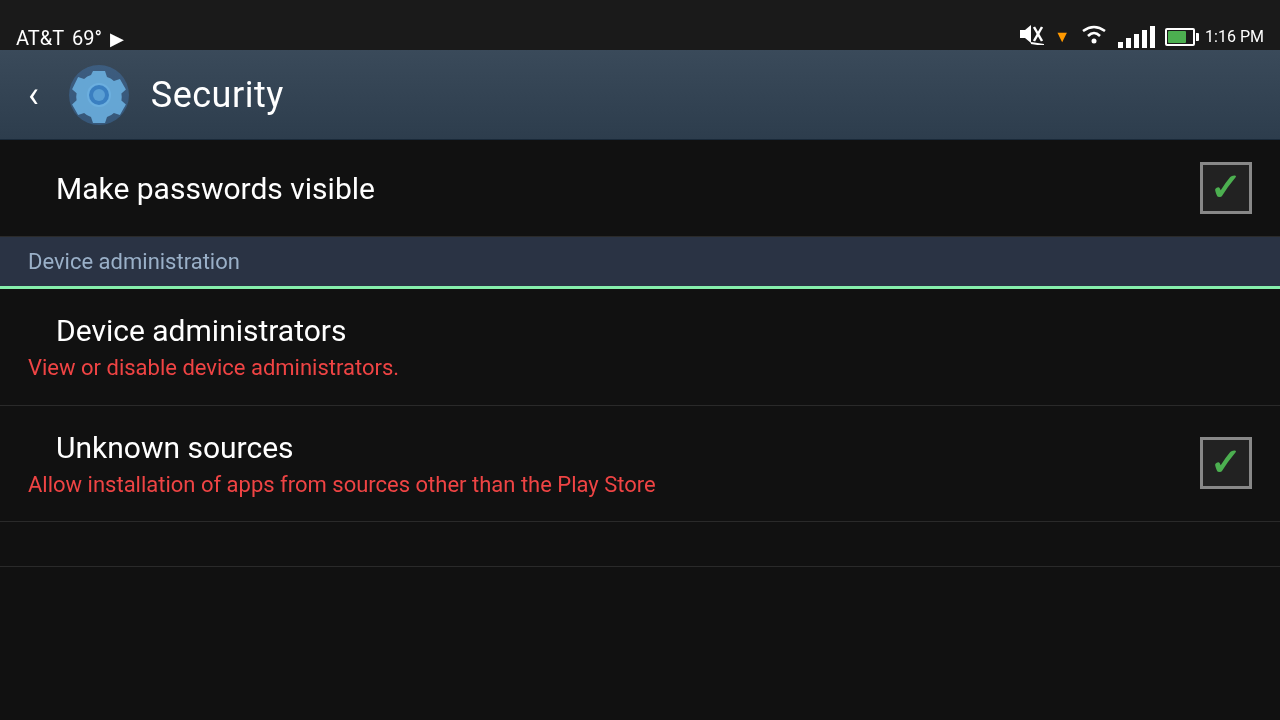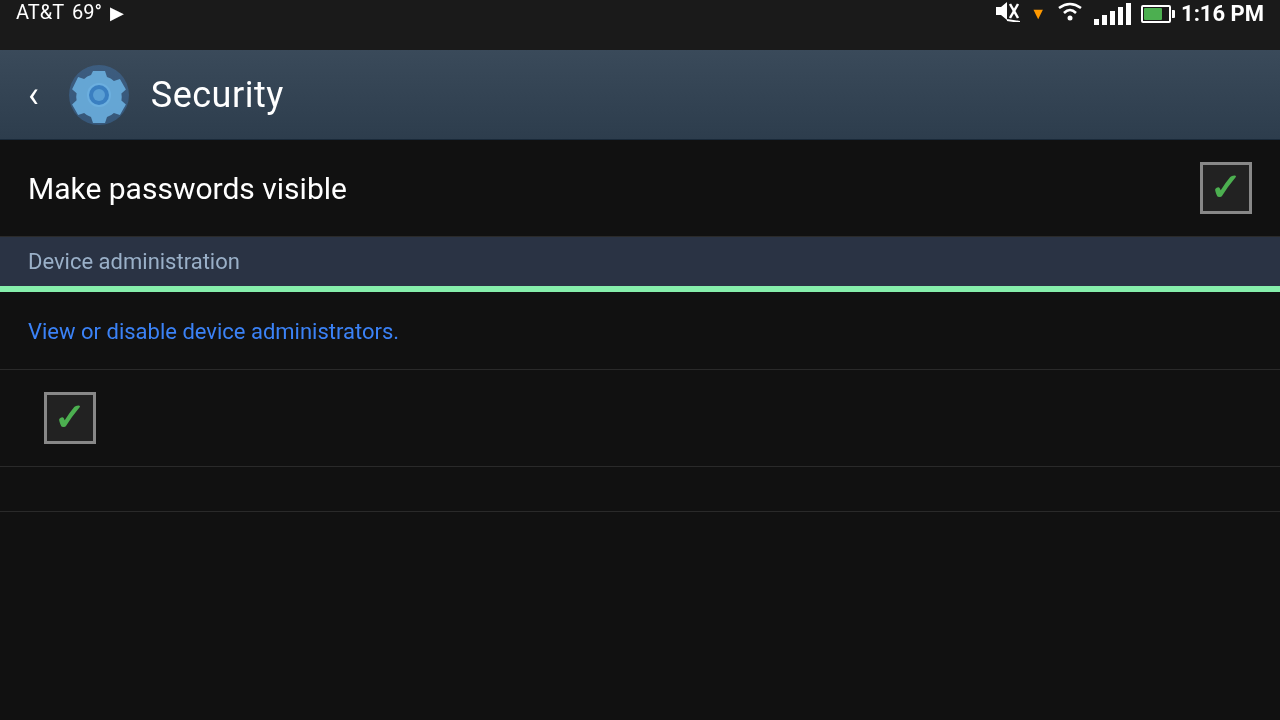--- a/index.html
+++ b/index.html
@@ -11,21 +11,21 @@
       font-family: 'Roboto', Arial, sans-serif;
       overflow: hidden;
       color: #fff;
     }
 
     
     .status-bar {
       height: 50px;
       background: #1a1a1a;
       display: flex;
-      align-items: flex-start;
+      align-items: flex-end;
       justify-content: space-between;
       padding: 0 16px;
       font-size: 20px;
       color: #fff;
     }
 
     .status-bar-left {
       display: flex;
       align-items: center;
       gap: 8px;
@@ -95,36 +95,37 @@
 
     .setting-item-text {
       flex: 1;
     }
 
     .setting-item-title {
       font-size: 30px;
       color: #fff;
       font-weight: 400;
       line-height: 1.3;
+      margin-left: 28px;
     }
 
     .setting-item-subtitle {
       font-size: 22px;
-      color: #3b82f6;
+      color: #ef4444;
       margin-top: 4px;
       line-height: 1.3;
     }
 
     
     .section-header {
       background: #2a3344;
       padding: 12px 28px;
       font-size: 22px;
       color: #9ab0c8;
-      border-bottom: 6px solid #86efac;
+      border-bottom: 3px solid #86efac;
     }
 
     
     .checkbox {
       width: 52px;
       height: 52px;
       border: 3px solid #888;
       background: #222;
       display: flex;
       align-items: center;
@@ -223,21 +224,21 @@
       <div class="signal-bar" style="height:6px;"></div>
       <div class="signal-bar" style="height:10px;"></div>
       <div class="signal-bar" style="height:14px;"></div>
       <div class="signal-bar" style="height:18px;"></div>
       <div class="signal-bar" style="height:22px;"></div>
     </div>
 
     <div class="battery-icon">
       <div class="battery-fill"></div>
     </div>
-    <span style="font-size:22px; font-weight:700;">1:16 PM</span>
+    <span style="font-size:16px; font-weight:400;">1:16 PM</span>
   </div>
 </div>
 
 <div class="toolbar">
   <span class="back-button">‹</span>
   <div class="gear-icon">
     <svg viewBox="0 0 64 64" xmlns="http://www.w3.org/2000/svg">
 
       <circle cx="32" cy="32" r="30" fill="#4a90d9" opacity="0.3"></circle>
 
@@ -260,25 +261,30 @@
     </div>
     <div class="checkbox checked">
       <span class="checkmark">✓</span>
     </div>
   </div>
 
   <div class="section-header">Device administration</div>
 
   <div class="setting-item">
     <div class="setting-item-text">
+      <div class="setting-item-title">Device administrators</div>
       <div class="setting-item-subtitle">View or disable device administrators.</div>
     </div>
   </div>
 
   <div class="setting-item">
+    <div class="setting-item-text">
+      <div class="setting-item-title">Unknown sources</div>
+      <div class="setting-item-subtitle">Allow installation of apps from sources other than the Play Store</div>
+    </div>
     <div class="checkbox checked">
       <span class="checkmark">✓</span>
     </div>
   </div>
 
 
   <div class="setting-item">
     <div class="setting-item-text">
     </div>
   </div>

